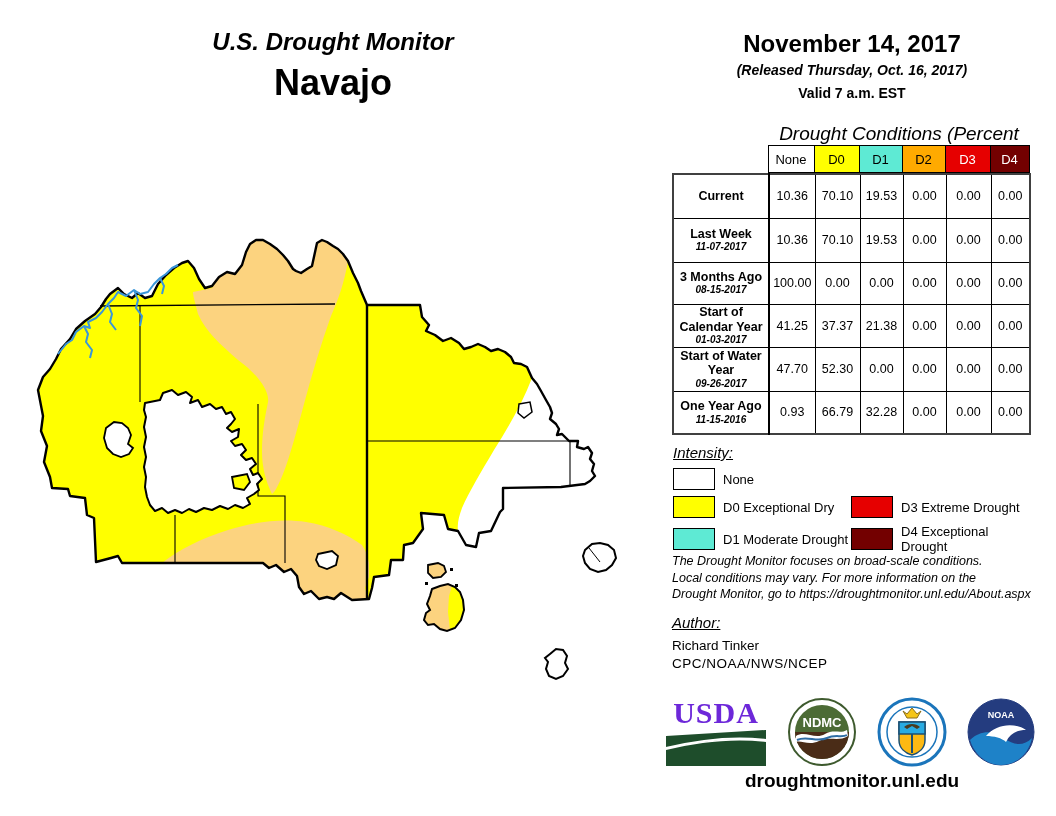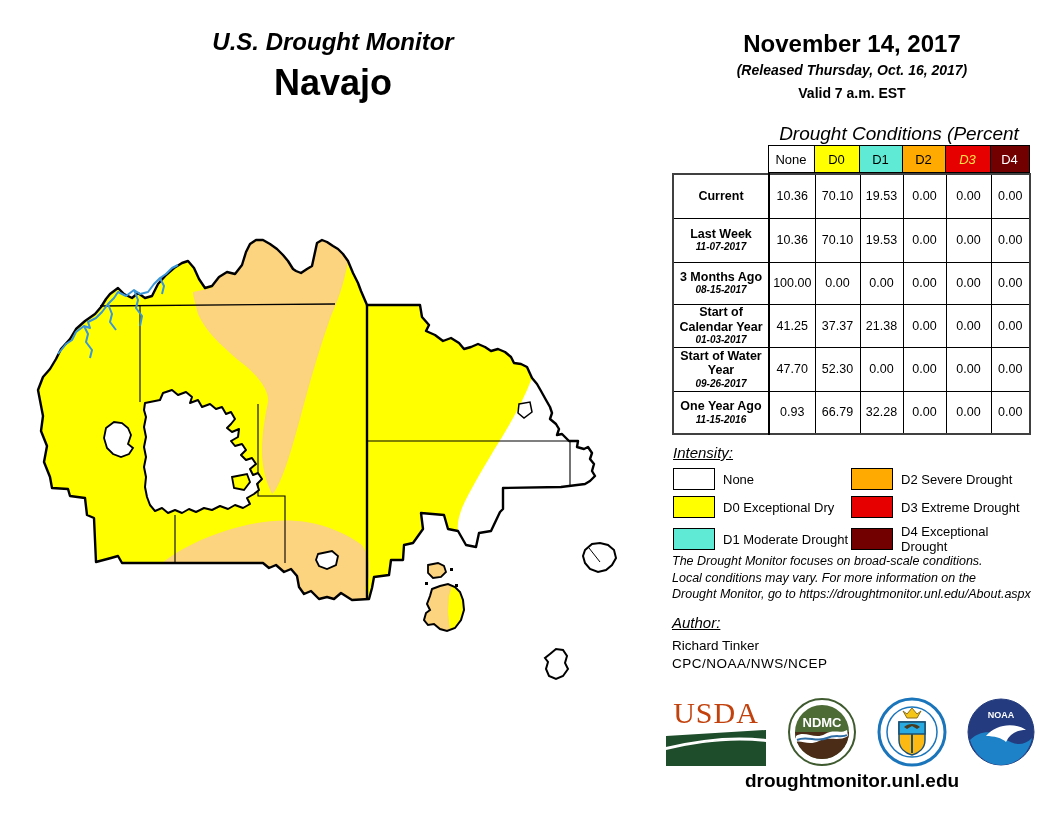--- a/index.html
+++ b/index.html
@@ -19,41 +19,41 @@
   table.dm td,table.dm th{padding:0;font-weight:normal;}
   .dm-wrap{left:672px;top:145px;}
   .hdr-row td{border:1px solid #000;text-align:center;font-size:13px;height:26px;}
   .hdr-spacer{border:none !important;background:#fff;}
   .body-tbl{border:2px solid #404040;}
   .body-tbl td{border:1px solid #000;text-align:center;font-size:12.5px;}
   .body-tbl td.rowlab{border-right:2px solid #000;font-weight:bold;font-size:12.5px;line-height:1.15;}
   .rowlab .sub{display:block;font-size:10px;font-style:italic;}
   .rowlab .sub:empty{display:none;}
   .c-white{background:#ffffff;} .c-d0{background:#ffff00;} .c-d1{background:#5eead4;}
-  .c-d2{background:#ffaa00;} .c-d3{background:#e60000;color:#fde047;font-style:italic;} .c-d4{background:#730000;color:#fff;}
+  .c-d2{background:#ffaa00;} .c-d3{background:#e60000;color:#ffffff;} .c-d4{background:#730000;color:#fff;}
 
   
   .legend-title{left:673px;top:444px;font-size:15px;font-style:italic;text-decoration:underline;}
   .legend{left:673px;top:468px;width:366px;}
   .lg-row{display:flex;margin-bottom:6px;}
   .lg-item{display:flex;align-items:center;width:178px;}
   .lg-sw{width:40px;height:20px;border:1px solid #000;margin-right:8px;flex:none;}
   .lg-lb{font-size:13px;}
 
   
   .disclaimer{left:672px;top:553px;width:380px;font-size:12.5px;font-style:italic;line-height:16.5px;}
   .author-title{left:672px;top:614px;font-size:15px;font-style:italic;text-decoration:underline;}
   .author-name{left:672px;top:638px;font-size:13.5px;}
   .author-org{left:672px;top:656px;font-size:13.5px;letter-spacing:.5px;}
 
   
   .logos{left:664px;top:694px;width:372px;height:76px;display:flex;align-items:center;justify-content:space-between;}
   .footer-url{left:668px;top:770px;width:368px;text-align:center;font-size:19px;font-weight:bold;}
   .usda-box{width:104px;height:72px;position:relative;}
-  .usda-text{position:absolute;left:0;top:0;width:100%;text-align:center;font-family:"Liberation Serif",serif;font-weight:normal;font-size:30px;color:#c2410c;letter-spacing:1px;}
+  .usda-text{position:absolute;left:0;top:0;width:100%;text-align:center;font-family:"Liberation Serif",serif;font-weight:bold;font-size:30px;color:#6d28d9;letter-spacing:1px;}
 </style>
 </head>
 <body>
 
 <div class="abs usdm-title">U.S. Drought Monitor</div>
 <div class="abs area-title">Navajo</div>
 
 <div class="abs date-main">November 14, 2017</div>
 <div class="abs date-released">(Released Thursday, Oct. 16, 2017)</div>
 <div class="abs date-valid">Valid 7 a.m. EST</div>
@@ -215,24 +215,20 @@
     </table>
 </div>
 
 <div class="abs legend-title">Intensity:</div>
 <div class="abs legend">
   <div class="lg-row">
     <div class="lg-item">
         <span class="lg-sw c-white"></span>
         <span class="lg-lb">None</span>
       </div>
-    <div class="lg-item">
-        <span class="lg-sw c-d2"></span>
-        <span class="lg-lb">D2 Severe Drought</span>
-      </div>
   </div>
   <div class="lg-row">
     <div class="lg-item">
         <span class="lg-sw c-d0"></span>
         <span class="lg-lb">D0 Exceptional Dry</span>
       </div>
     <div class="lg-item">
         <span class="lg-sw c-d3"></span>
         <span class="lg-lb">D3 Extreme Drought</span>
       </div>

